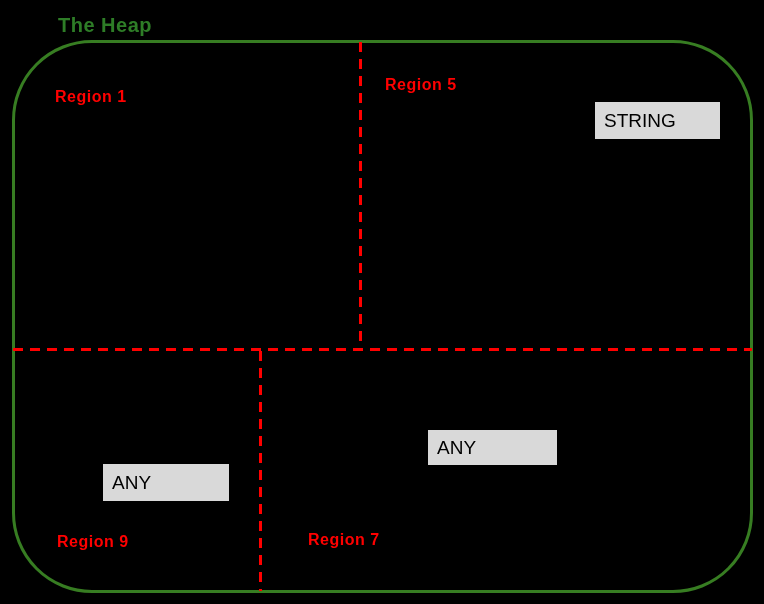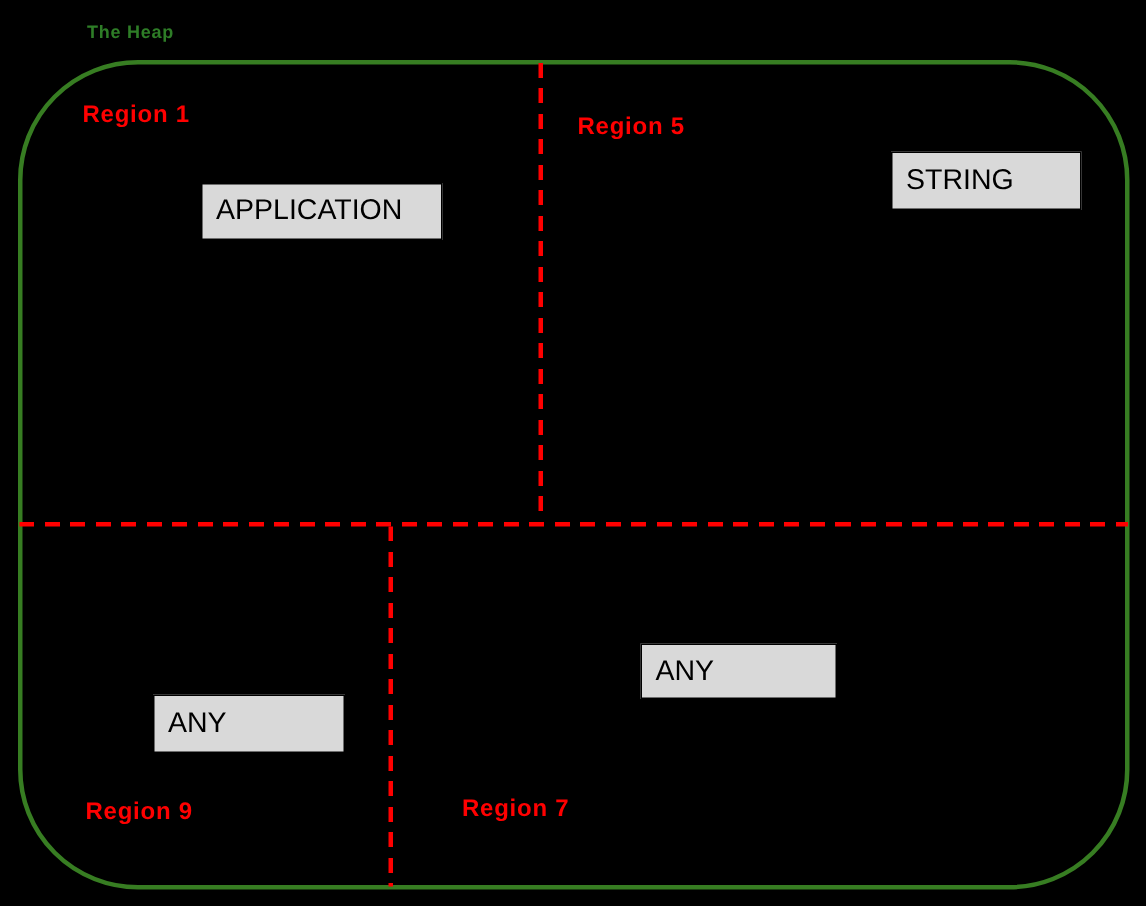--- a/index.html
+++ b/index.html
@@ -26,21 +26,21 @@
     box-sizing: border-box;
     border: 3px solid var(--green, #377d22);
     border-radius: 80px;
   }
 
   .heap-title {
     position: absolute;
     left: 58px;
     top: 14px;
     color: var(--green-text, #2e7d27);
-    font-size: 12px;
+    font-size: 20px;
     font-weight: bold;
     letter-spacing: 0.5px;
     white-space: nowrap;
   }
 
   
   .divider-v {
     position: absolute;
     width: 3px;
     background: repeating-linear-gradient(
@@ -64,21 +64,21 @@
 
   
   .region-label {
     position: absolute;
     color: var(--red, #ff0000);
     font-size: 16px;
     font-weight: bold;
     letter-spacing: 0.5px;
     white-space: nowrap;
   }
-  .region-1-label { left: 55px;  top: 68px; text-align: right; }
+  .region-1-label { left: 55px;  top: 88px; text-align: right; }
   .region-2-label { left: 385px; top: 76px; }
   .region-3-label { left: 57px;  top: 533px; }
   .region-4-label { left: 308px; top: 531px; }
 
   
   .object-box {
     position: absolute;
     box-sizing: border-box;
     background: var(--box-fill, #d9d9d9);
     border: 1px solid var(--box-border, #000000);
@@ -107,18 +107,17 @@
 
   <div class="divider-v divider-v-top"></div>
   <div class="divider-h divider-h-mid"></div>
   <div class="divider-v divider-v-bottom"></div>
 
   <div class="region-label region-1-label">Region 1</div>
   <div class="region-label region-2-label">Region 5</div>
   <div class="region-label region-3-label">Region 9</div>
   <div class="region-label region-4-label">Region 7</div>
 
-  <div class="object-box box-application">APPLICATION</div>
   <div class="object-box box-string">STRING</div>
   <div class="object-box box-any-r3">ANY</div>
   <div class="object-box box-any-r4">ANY</div>
 
 </div>
 
 </body></html>

